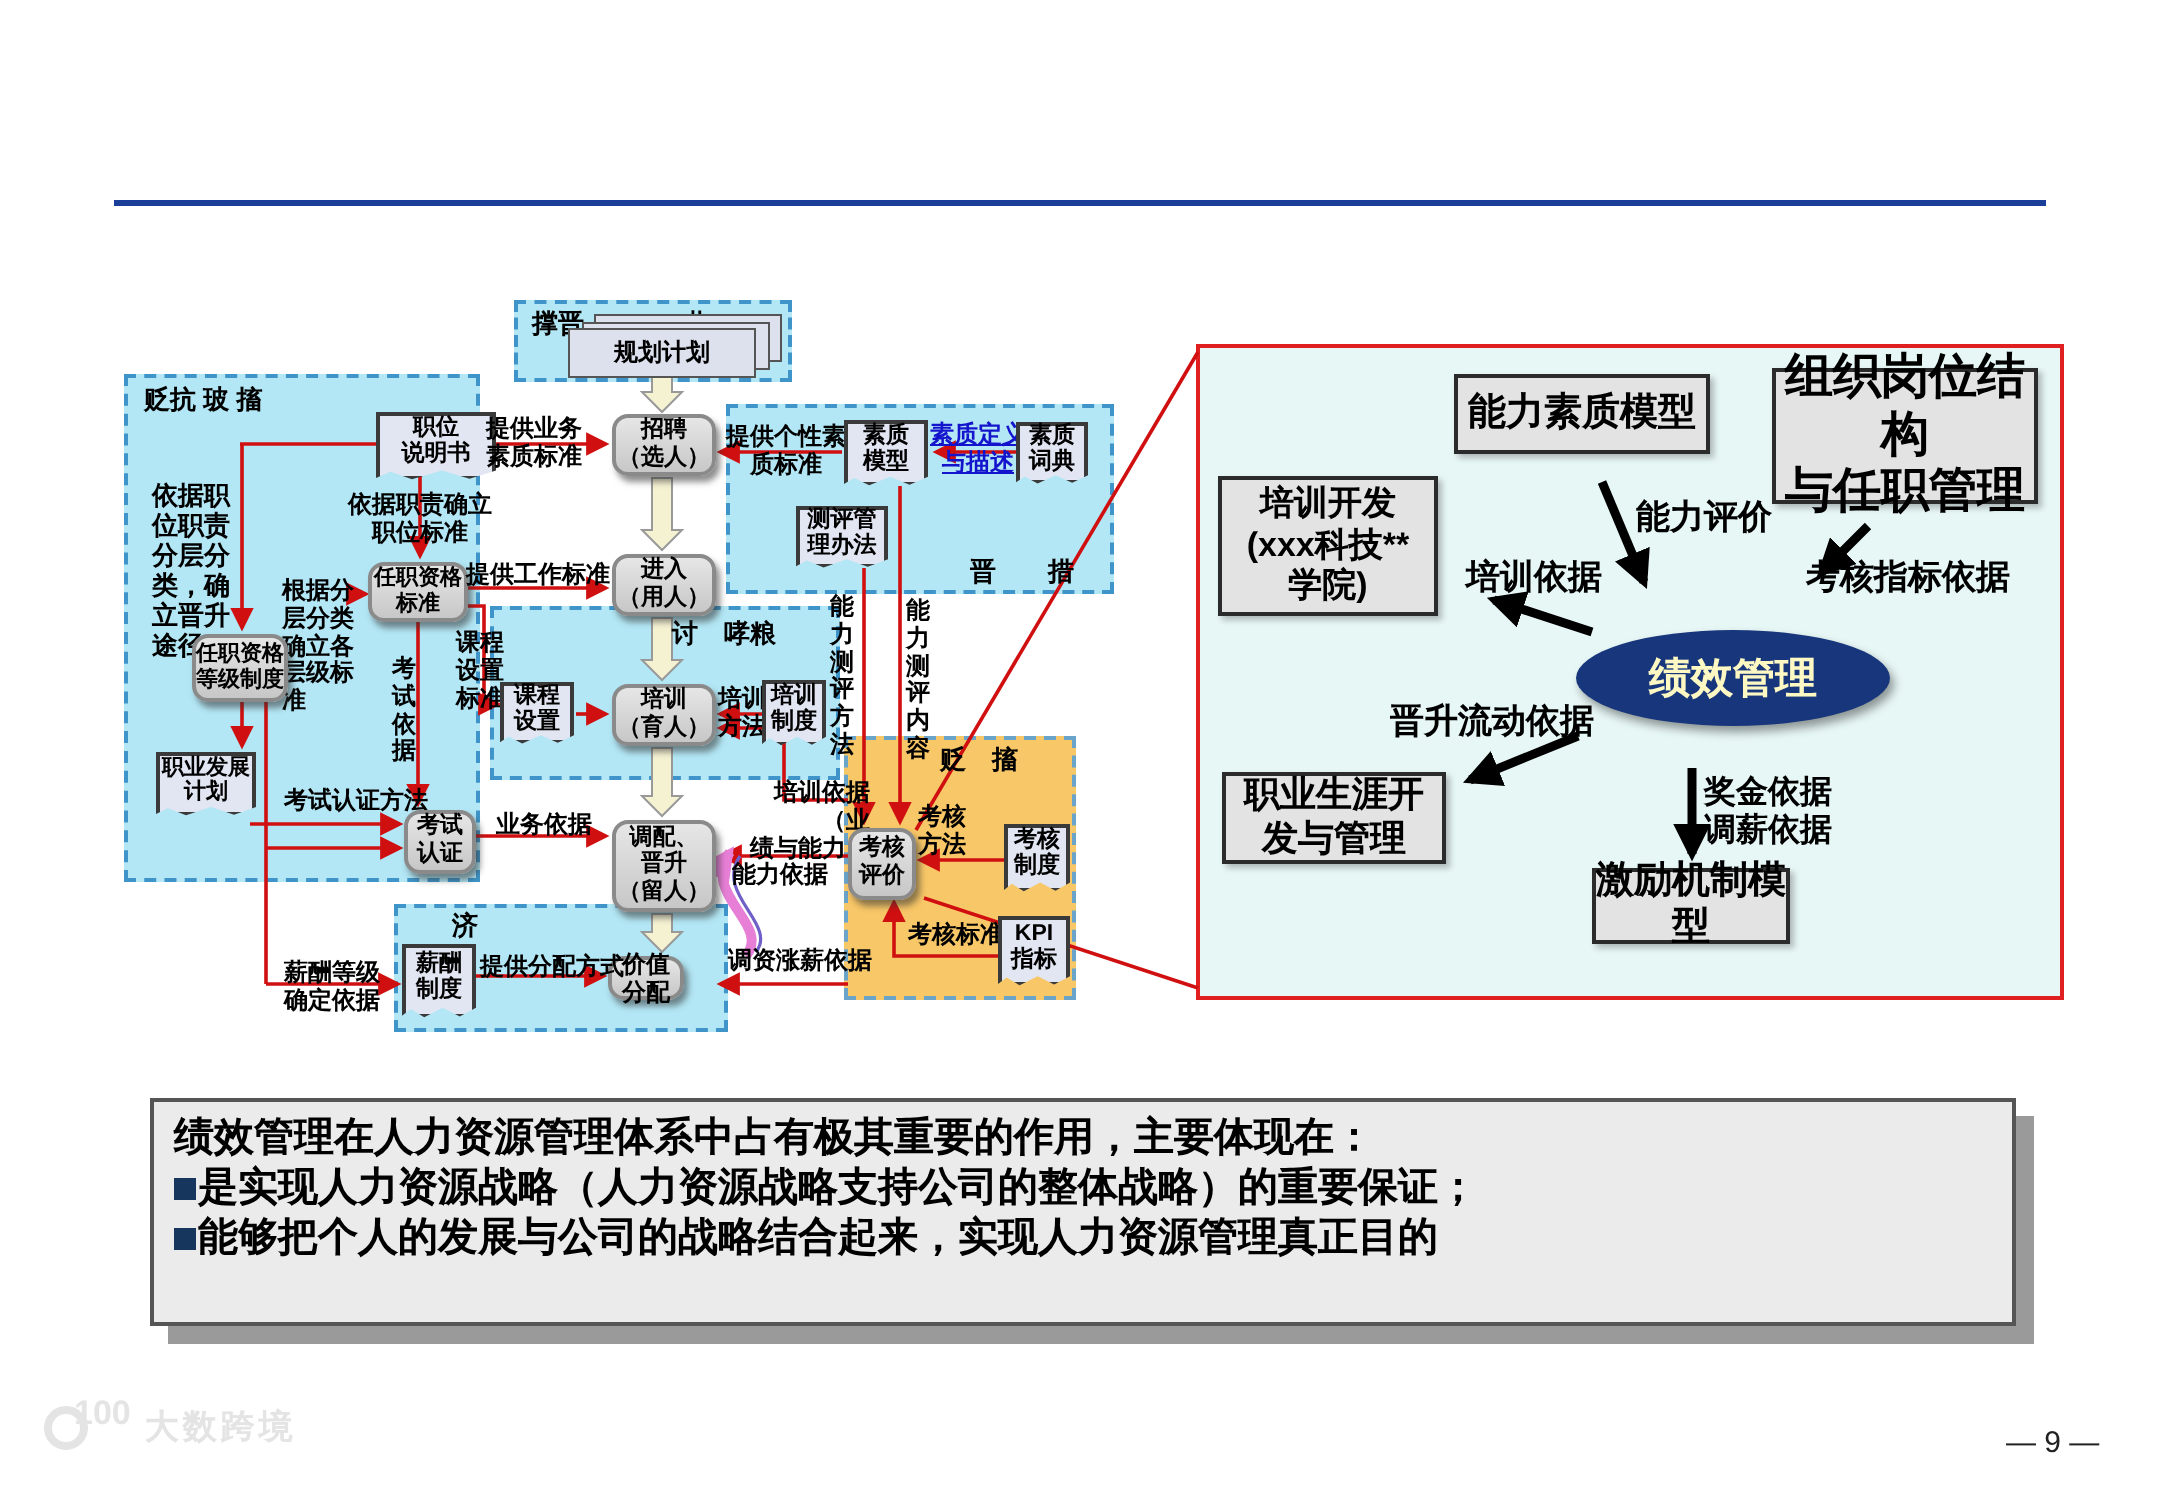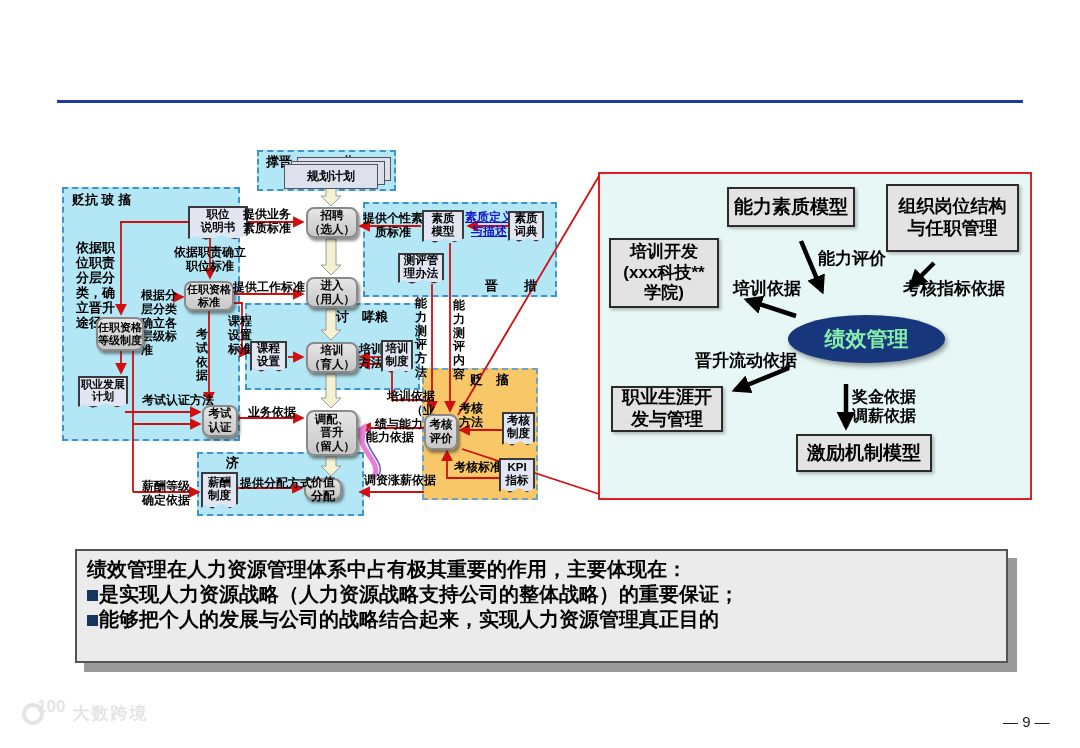--- a/index.html
+++ b/index.html
@@ -28,21 +28,21 @@
        white-space:pre-line;z-index:2;box-sizing:border-box;padding-bottom:4px;
        clip-path:polygon(0 0,100% 0,100% 86%,78% 98%,55% 86%,30% 99%,12% 88%,0 97%);
        filter:drop-shadow(2.5px 2.5px 0 rgba(40,40,40,.5))}
   .sheet{position:absolute;background:#dde1ee;border:1.5px solid #555;z-index:2;box-sizing:border-box;
          display:flex;align-items:center;justify-content:center;font-size:12px;font-weight:bold}
 
   .gbox{position:absolute;background:#e3e3e3;border:2px solid #2b2b2b;display:flex;align-items:center;
         justify-content:center;text-align:center;font-weight:bold;white-space:pre-line;line-height:1.2;
         box-shadow:2px 2px 3px rgba(0,0,0,.25);z-index:2;box-sizing:border-box}
   .ellipse{position:absolute;left:788px;top:315px;width:157px;height:48px;background:#17367c;
-           border-radius:50%;color:#86efac;font-weight:bold;font-size:21px;display:flex;align-items:center;
+           border-radius:50%;color:#fef9c3;font-weight:bold;font-size:21px;display:flex;align-items:center;
            justify-content:center;box-shadow:2px 3px 5px rgba(0,0,0,.4);z-index:2}
   .plbl{position:absolute;font-weight:bold;z-index:2;white-space:pre-line;line-height:1.15}
 
   .summary{position:absolute;left:75px;top:549px;width:933px;height:114px;background:#ebebeb;
            border:2px solid #555;box-shadow:9px 9px 0 #9a9a9a;padding:6px 10px;box-sizing:border-box;
            font-size:20px;font-weight:bold;line-height:25px;z-index:2}
   .sq{display:inline-block;width:11px;height:11px;background:#17365d;margin-right:1px}
 
   .logo{position:absolute;left:22px;top:702px;display:flex;align-items:center;gap:7px;
         color:#e4e4e4;z-index:2;font-weight:bold}
@@ -234,35 +234,35 @@
 指标</div>
 
   <div class="doc" style="left:201px;top:472px;width:37px;height:37px">薪酬
 制度</div>
   <div class="lbl" style="left:238px;top:477px;width:76px">提供分配方式</div>
   <div class="lbl" style="left:139px;top:480px;width:54px">薪酬等级
 确定依据</div>
   <div class="lbl" style="left:362px;top:474px;width:76px">调资涨薪依据</div>
 
   <div class="gbox" style="left:727px;top:187px;width:128px;height:40px;font-size:19px">能力素质模型</div>
-  <div class="gbox" style="left:886px;top:184px;width:133px;height:68px;font-size:18px">组织岗位结构
+  <div class="gbox" style="left:886px;top:184px;width:133px;height:68px;font-size:24px">组织岗位结构
 与任职管理</div>
   <div class="gbox" style="left:609px;top:238px;width:110px;height:70px;font-size:17px">培训开发
 (xxx科技**
 学院)</div>
   <div class="ellipse">绩效管理</div>
   <div class="plbl" style="left:818px;top:249px;font-size:17px">能力评价</div>
   <div class="plbl" style="left:733px;top:279px;font-size:17px">培训依据</div>
   <div class="plbl" style="left:903px;top:279px;font-size:17px">考核指标依据</div>
   <div class="plbl" style="left:695px;top:351px;font-size:17px">晋升流动依据</div>
   <div class="plbl" style="left:852px;top:388px;font-size:16px">奖金依据</div>
   <div class="plbl" style="left:852px;top:407px;font-size:16px">调薪依据</div>
   <div class="gbox" style="left:611px;top:386px;width:112px;height:46px;font-size:18px">职业生涯开
 发与管理</div>
-  <div class="gbox" style="left:796px;top:434px;width:136px;height:38px;font-size:19px">激励机制模型</div>
+  <div class="gbox" style="left:796px;top:434px;width:99px;height:38px;font-size:19px">激励机制模型</div>
 
   <div class="summary">
     <div>绩效管理在人力资源管理体系中占有极其重要的作用，主要体现在：</div>
     <div><span class="sq"></span><span>是实现人力资源战略（人力资源战略支持公司的整体战略）的重要保证；</span></div>
     <div><span class="sq"></span><span>能够把个人的发展与公司的战略结合起来，实现人力资源管理真正目的</span></div>
   </div>
 
   <div class="logo">
     <span class="logo-circ"></span>
     <span class="logo-num">100</span>

